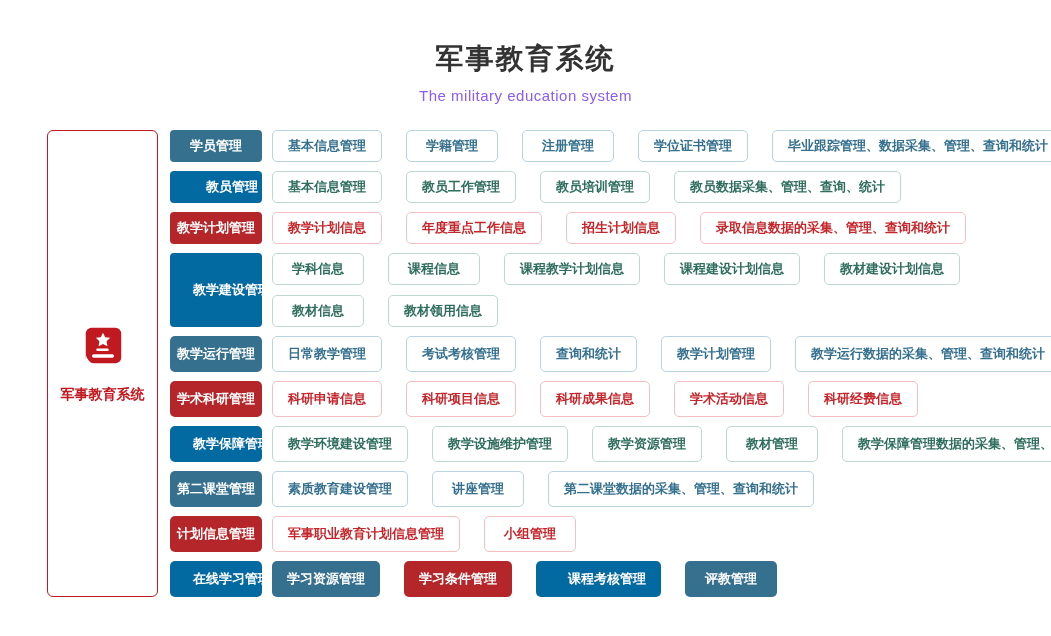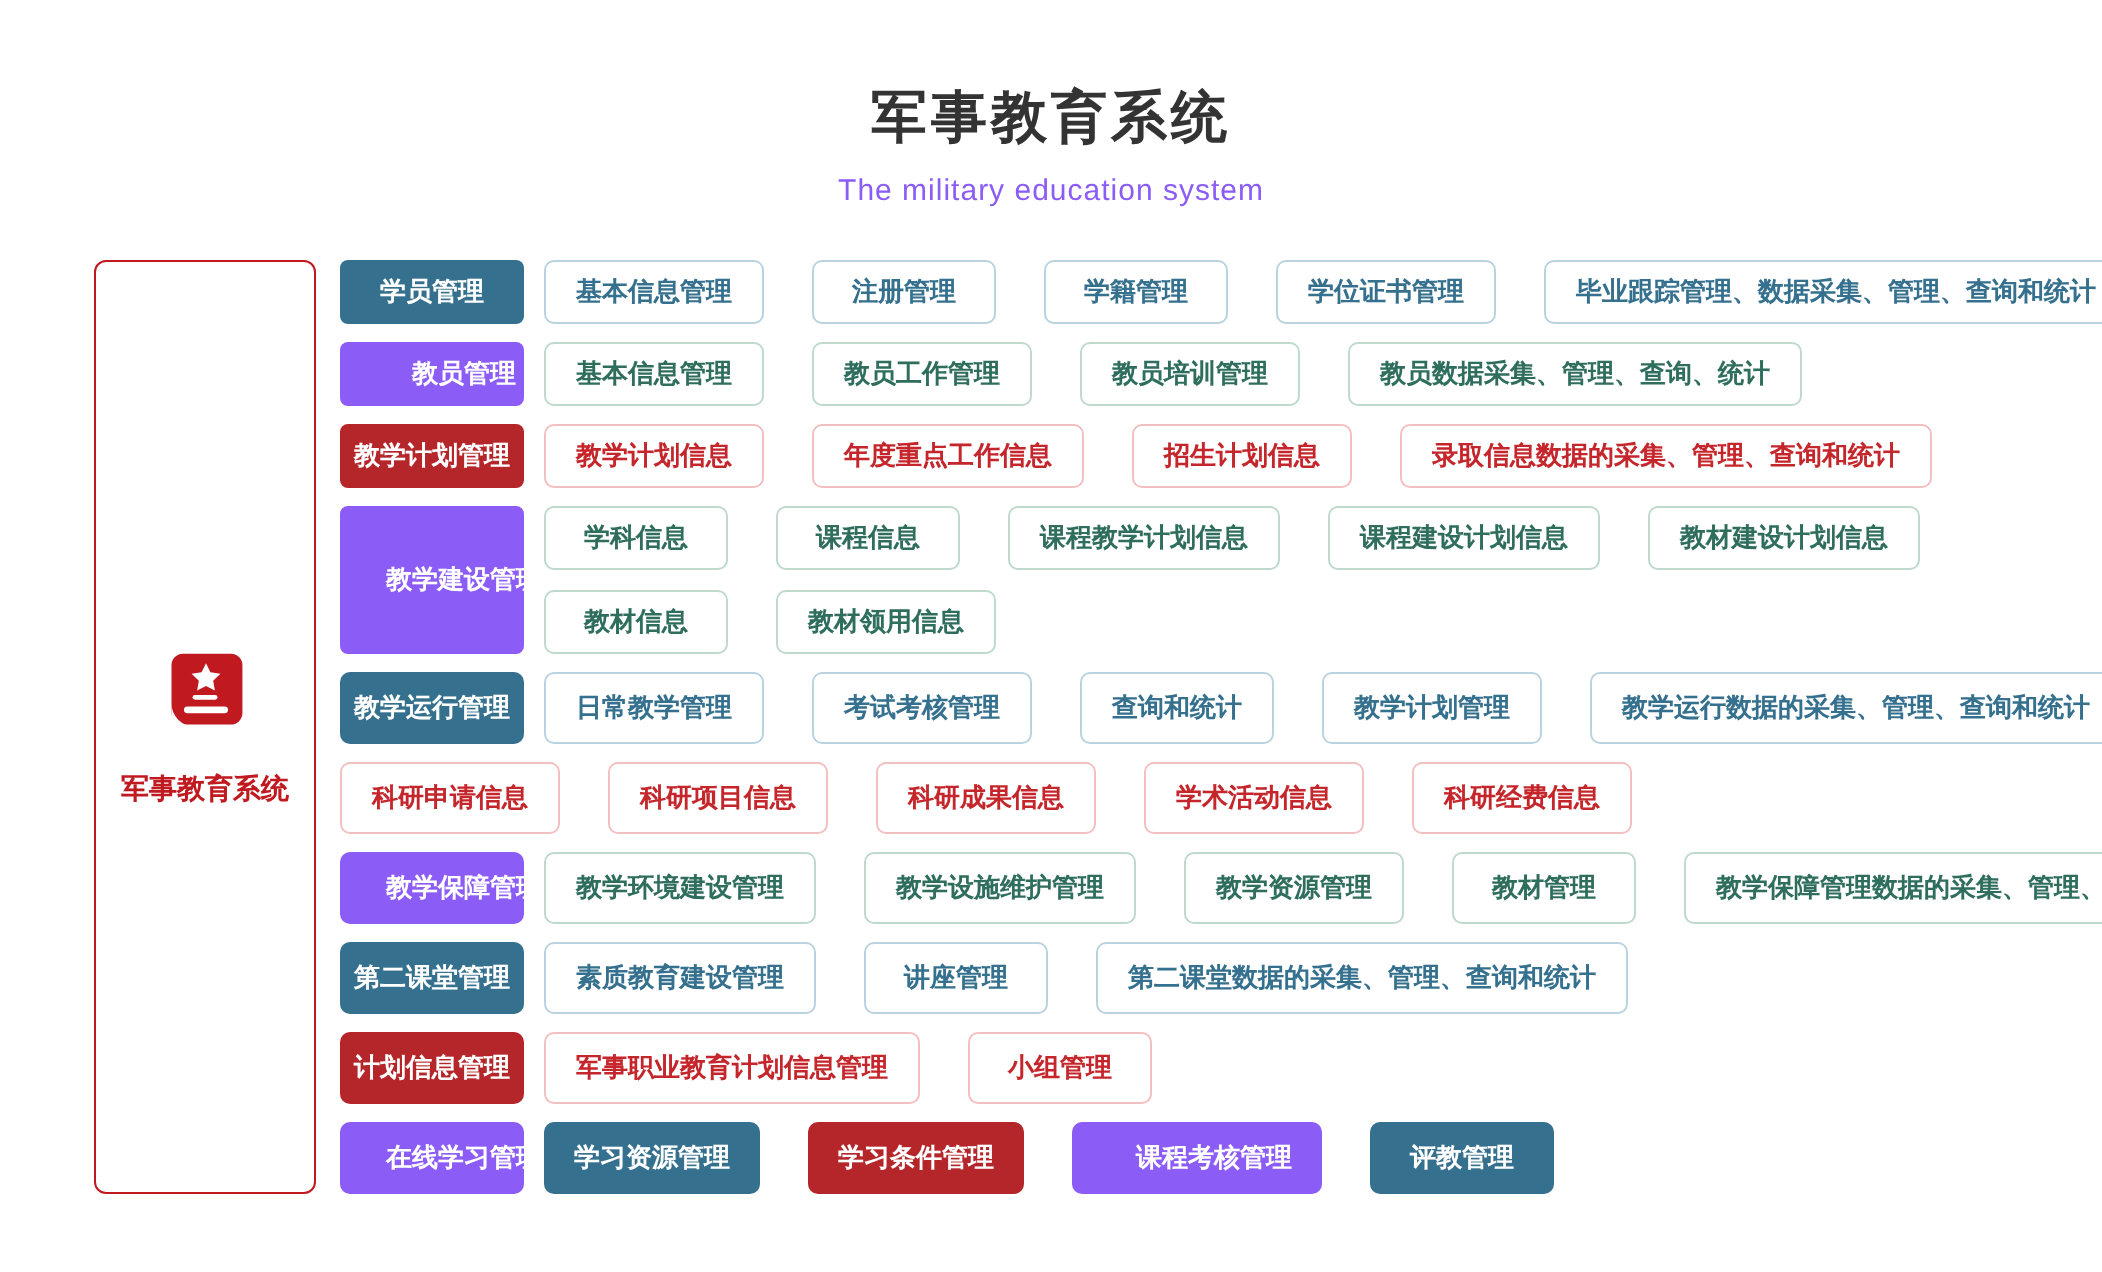--- a/index.html
+++ b/index.html
@@ -24,21 +24,21 @@
   .btn{
     height:32px;box-sizing:border-box;border-radius:4px;
     display:flex;align-items:center;justify-content:center;
     font-size:13px;font-weight:bold;white-space:nowrap;cursor:pointer;
   }
   .row.tall .btn{height:36px;border-radius:5px;text-align:right;}
   .btn.parent{width:92px;flex:none;}
   .btn.parent.span{height:auto;align-self:stretch;}
   .btn.child{min-width:92px;padding:0 15px;border-radius:5px;}
   .filled.blue{background:#35708E;color:#fff;}
-  .filled.green{background:#8b5cf6;color:#fff;padding-left:32px;}
+  .filled.green{background:#0369a1;color:#fff;padding-left:32px;}
   .filled.red{background:#B5262B;color:#fff;}
   .outline{background:#fff;border:1px solid;}
   .outline.blue{border-color:#B9D3E0;color:#35708E;}
   .outline.green{border-color:#BFD9CD;color:#2F6E5D;}
   .outline.red{border-color:#F2C0C1;color:#C5262B;}
 </style>
 </head>
 <body>
 
 <div class="canvas">
@@ -59,22 +59,22 @@
         </svg>
       </span>
       <div class="root-label">军事教育系统</div>
     </div>
     <div class="rows">
         <div class="row">
           <div class="btn parent filled blue">学员管理</div>
           <div class="groups">
             <div class="group">
               <div class="btn child outline blue">基本信息管理</div>
+              <div class="btn child outline blue">学籍管理</div>
               <div class="btn child outline blue">注册管理</div>
-              <div class="btn child outline blue">学籍管理</div>
               <div class="btn child outline blue">学位证书管理</div>
               <div class="btn child outline blue">毕业跟踪管理、数据采集、管理、查询和统计</div>
             </div>
           </div>
         </div>
         <div class="row">
           <div class="btn parent filled green">教员管理</div>
           <div class="groups">
             <div class="group">
               <div class="btn child outline green">基本信息管理</div>
@@ -117,20 +117,21 @@
             <div class="group">
               <div class="btn child outline blue">日常教学管理</div>
               <div class="btn child outline blue">考试考核管理</div>
               <div class="btn child outline blue">查询和统计</div>
               <div class="btn child outline blue">教学计划管理</div>
               <div class="btn child outline blue">教学运行数据的采集、管理、查询和统计</div>
             </div>
           </div>
         </div>
         <div class="row tall">
+          <div class="btn parent filled red">学术科研管理</div>
           <div class="groups">
             <div class="group">
               <div class="btn child outline red">科研申请信息</div>
               <div class="btn child outline red">科研项目信息</div>
               <div class="btn child outline red">科研成果信息</div>
               <div class="btn child outline red">学术活动信息</div>
               <div class="btn child outline red">科研经费信息</div>
             </div>
           </div>
         </div>

